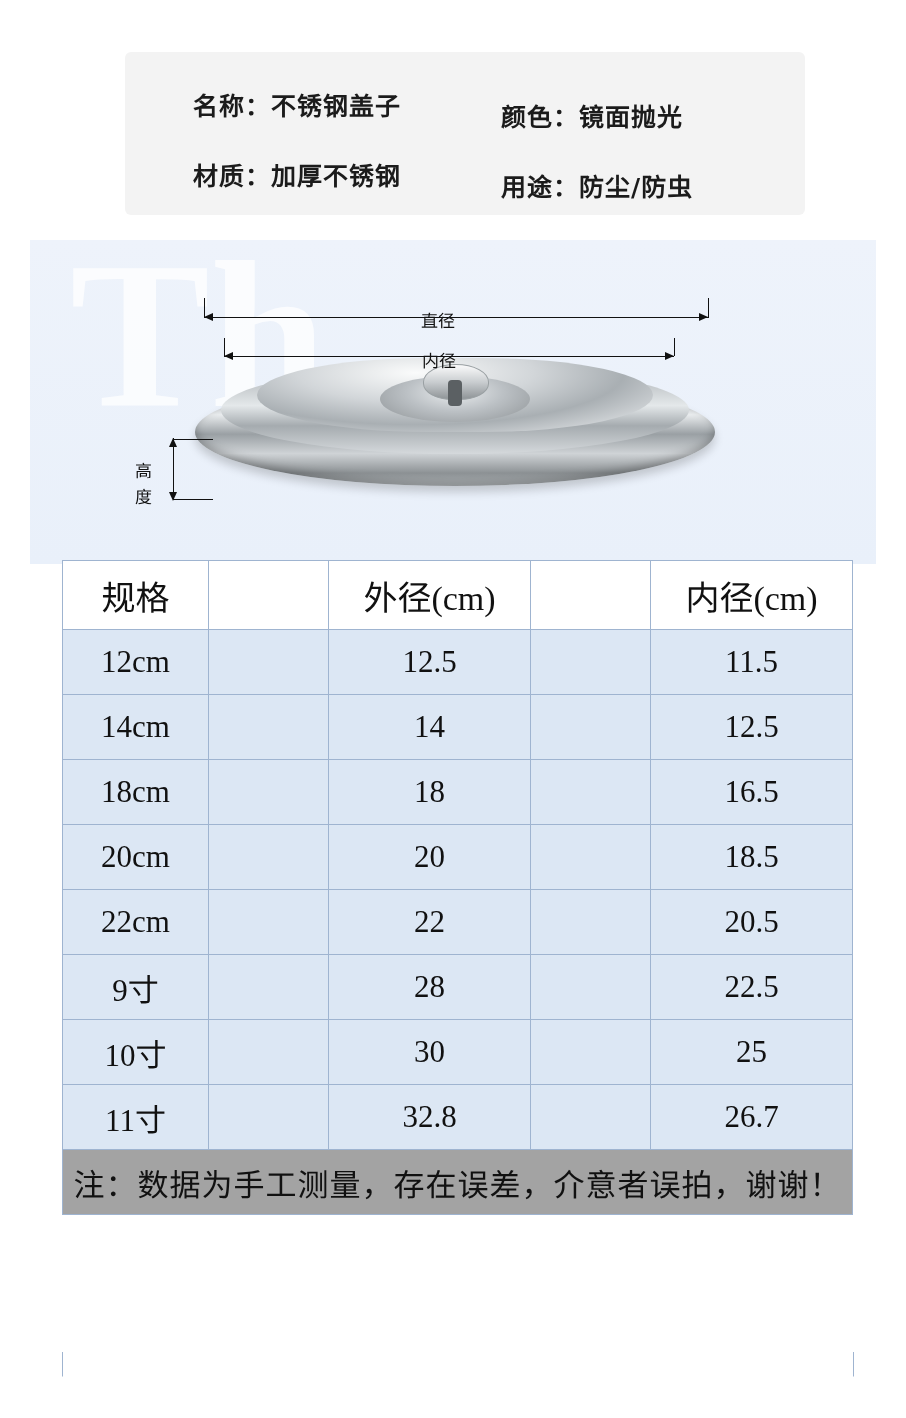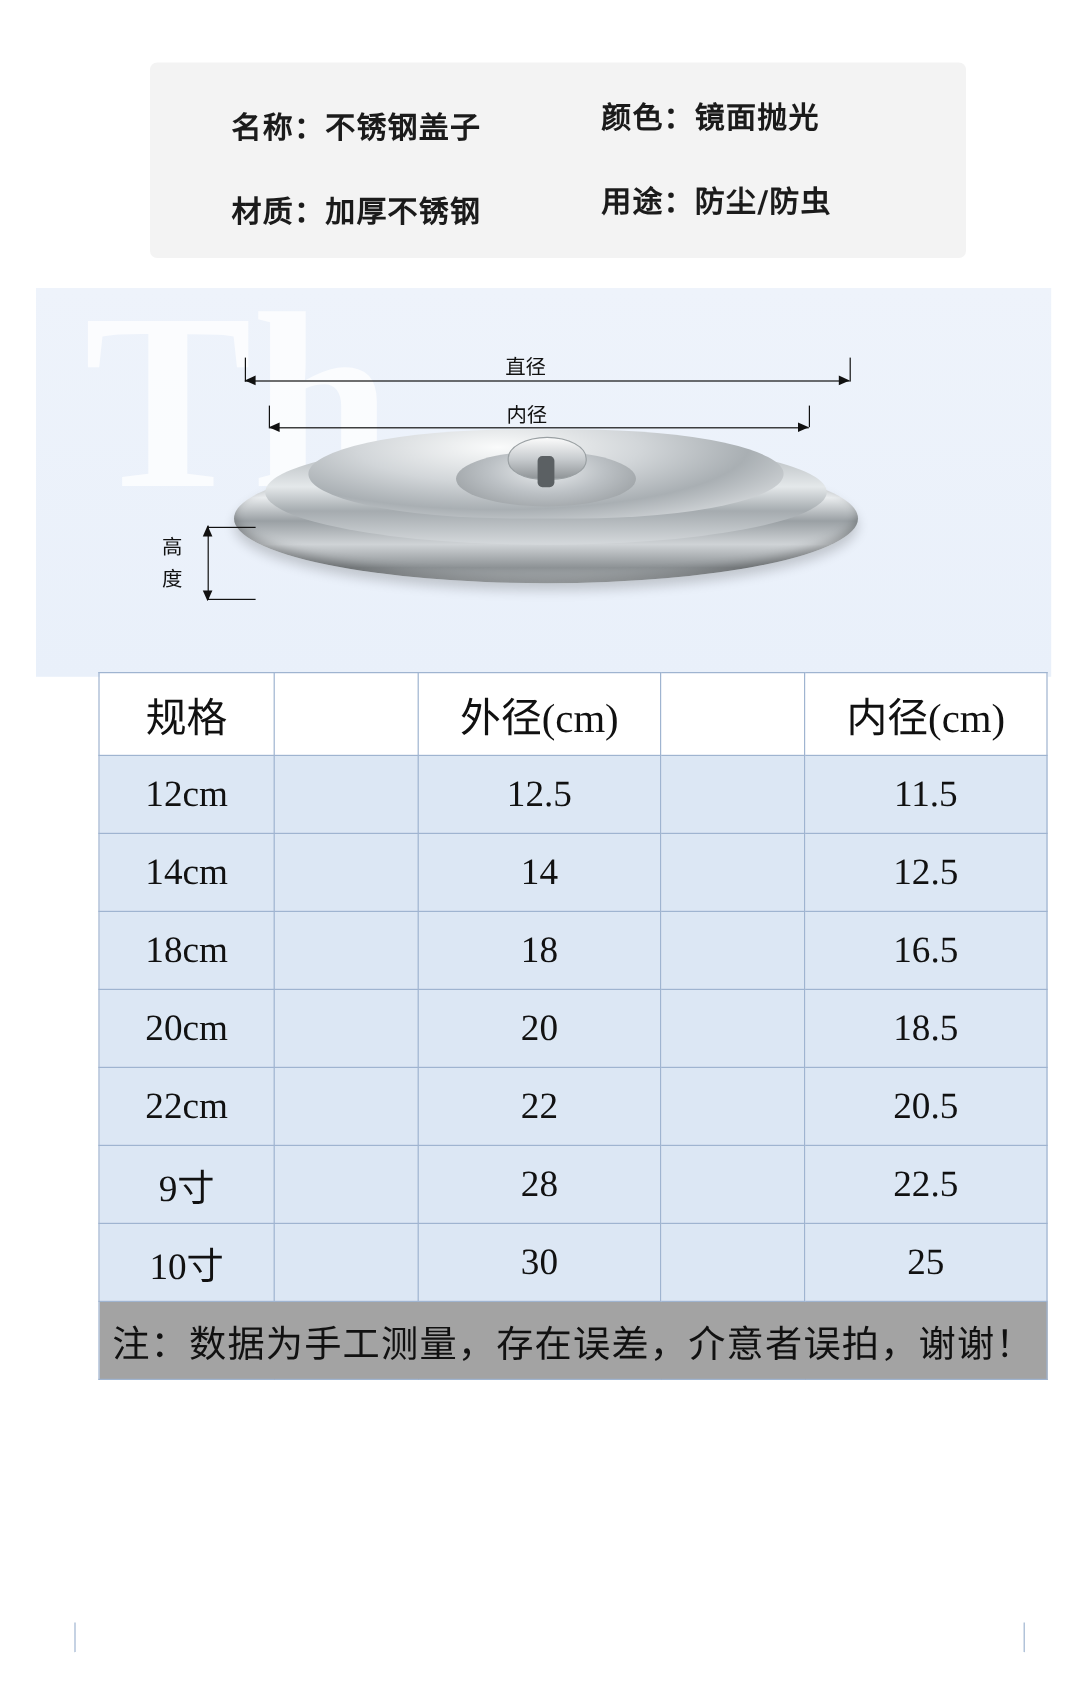--- a/index.html
+++ b/index.html
@@ -37,21 +37,21 @@
   .spec-row.r2 { top: 96px; }
   .spec-cell {
     font-size: 25px;
     font-weight: bold;
     color: #1b1b1b;
     letter-spacing: 1px;
     white-space: nowrap;
     font-family: "DejaVu Sans", "Liberation Sans", sans-serif;
   }
   .spec-cell.c1 { position: absolute; left: 68px; top: 8px; }
-  .spec-cell.c2 { position: absolute; left: 376px; top: 0; }
+  .spec-cell.c2 { position: absolute; left: 376px; top: 19px; }
 
   
   .illus {
     position: absolute;
     left: 30px;
     top: 240px;
     width: 846px;
     height: 324px;
     background: linear-gradient(180deg, #eef3fb 0%, #e9f0fa 100%);
     overflow: hidden;
@@ -122,20 +122,21 @@
     border-radius: 4px;
   }
 
   
   .dim-label {
     position: absolute;
     font-size: 17px;
     color: #111;
     font-family: "DejaVu Sans", "Liberation Sans", sans-serif;
     white-space: nowrap;
+    margin-top: 15px;
   }
   .dim-line-h {
     position: absolute;
     height: 1px;
     background: #111;
   }
   .dim-line-v {
     position: absolute;
     width: 1px;
     background: #111;
@@ -166,21 +167,20 @@
   }
 
   
   .size-table {
     position: absolute;
     left: 62px;
     top: 560px;
     width: 790px;
     border-collapse: collapse;
     table-layout: fixed;
-    margin-left: 20px;
   }
   .size-table td, .size-table th {
     border: 1px solid #9fb4d0;
     text-align: center;
     font-family: "Liberation Serif", "DejaVu Serif", serif;
     color: #111;
     background: #dce7f4;
   }
   .size-table thead th {
     height: 66px;
@@ -333,20 +333,27 @@
       <td></td>
       <td>22.5</td>
     </tr>
     <tr>
       <td>10寸</td>
       <td></td>
       <td>30</td>
       <td></td>
       <td>25</td>
     </tr>
+    <tr>
+      <td>11寸</td>
+      <td></td>
+      <td>32.8</td>
+      <td></td>
+      <td>26.7</td>
+    </tr>
     <tr class="note-row">
       <td colspan="5">注：数据为手工测量，存在误差，介意者误拍，谢谢！</td>
     </tr>
   </tbody>
 </table>
 
 <div class="bottom-strip"></div>
 <div class="footer-text"></div>
 
 </body></html>

